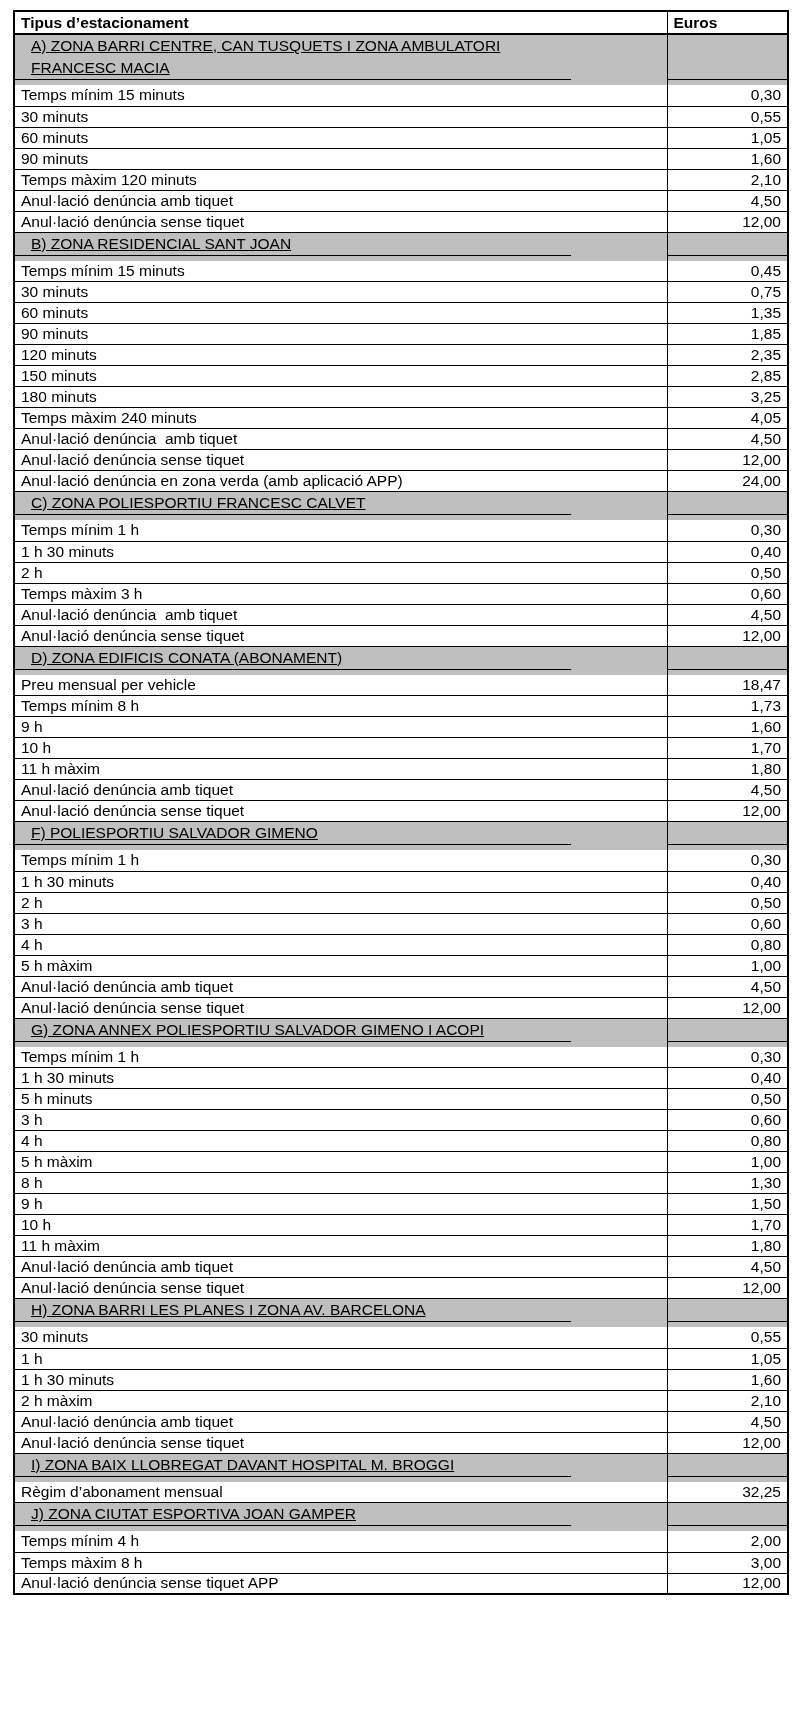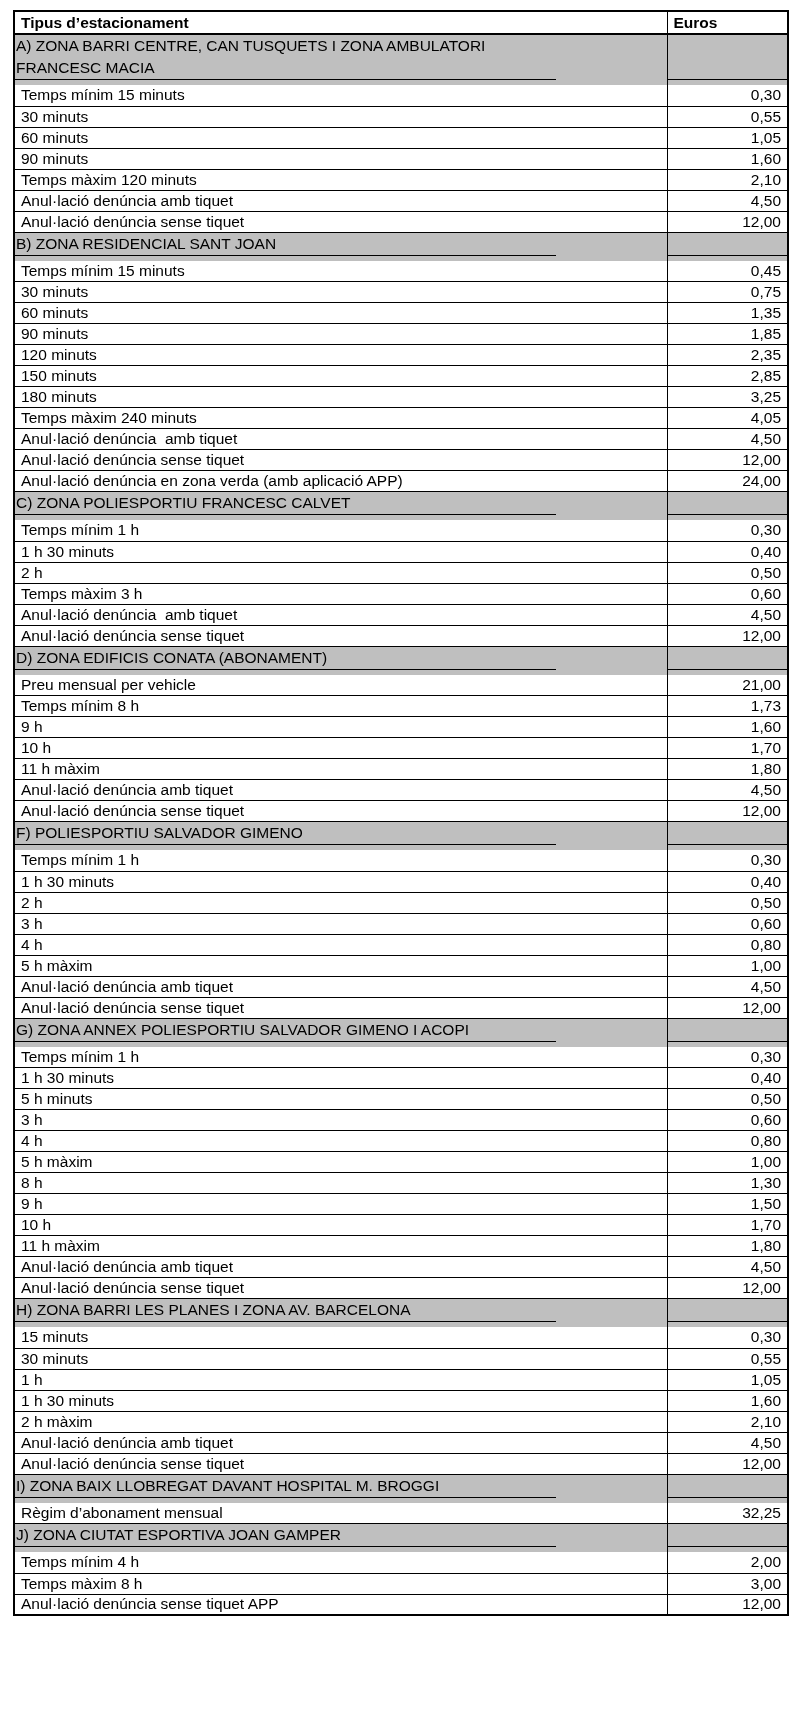--- a/index.html
+++ b/index.html
@@ -49,22 +49,23 @@
     vertical-align: bottom;
     border-bottom: none;
   }
   .sect-inner {
     border-bottom: 1px solid var(--border-color, #000000);
     margin-bottom: 5px;
     min-height: 22px;
     line-height: 22px;
   }
   .sect-title {
-    padding-left: 1px;
+    padding-left: 16px;
     max-width: 540px;
+    text-decoration: underline;
   }
 </style>
 </head>
 <body>
 
 <div class="page">
   <table class="tariff">
     <colgroup>
       <col class="c1">
       <col class="c2">
@@ -227,21 +228,21 @@
     <td>
       <div class="sect-inner sect-title">D) ZONA EDIFICIS CONATA (ABONAMENT)</div>
     </td>
     <td>
       <div class="sect-inner"></div>
     </td>
   </tr>
 
   <tr class="data-row">
     <td class="label-cell">Preu mensual per vehicle</td>
-    <td class="price-cell">21,00</td>
+    <td class="price-cell">18,47</td>
   </tr>
 
 
   <tr class="data-row">
     <td class="label-cell">Temps mínim 8 h</td>
     <td class="price-cell">1,73</td>
   </tr>
 
   <tr class="data-row">
     <td class="label-cell">9 h</td>
@@ -388,24 +389,20 @@
 
   <tr class="section-row">
     <td>
       <div class="sect-inner sect-title">H) ZONA BARRI LES PLANES I ZONA AV. BARCELONA</div>
     </td>
     <td>
       <div class="sect-inner"></div>
     </td>
   </tr>
 
-  <tr class="data-row">
-    <td class="label-cell">15 minuts</td>
-    <td class="price-cell">0,30</td>
-  </tr>
 
   <tr class="data-row">
     <td class="label-cell">30 minuts</td>
     <td class="price-cell">0,55</td>
   </tr>
 
   <tr class="data-row">
     <td class="label-cell">1 h</td>
     <td class="price-cell">1,05</td>
   </tr>

